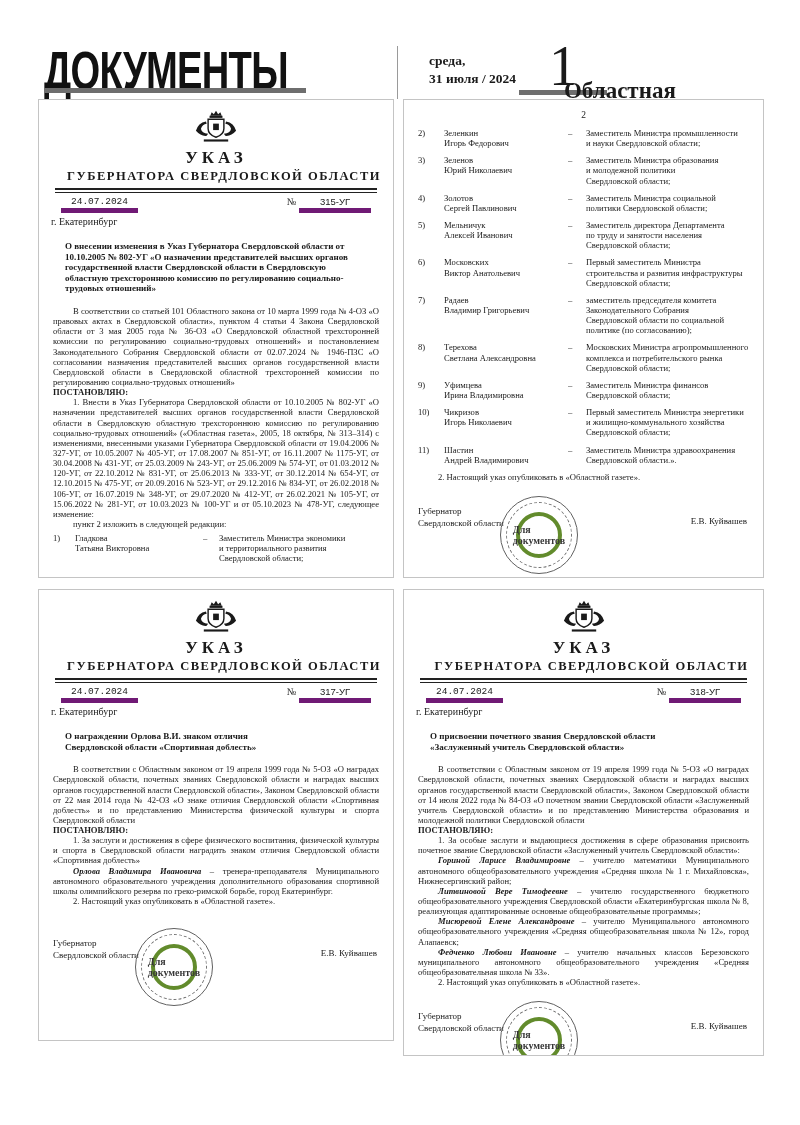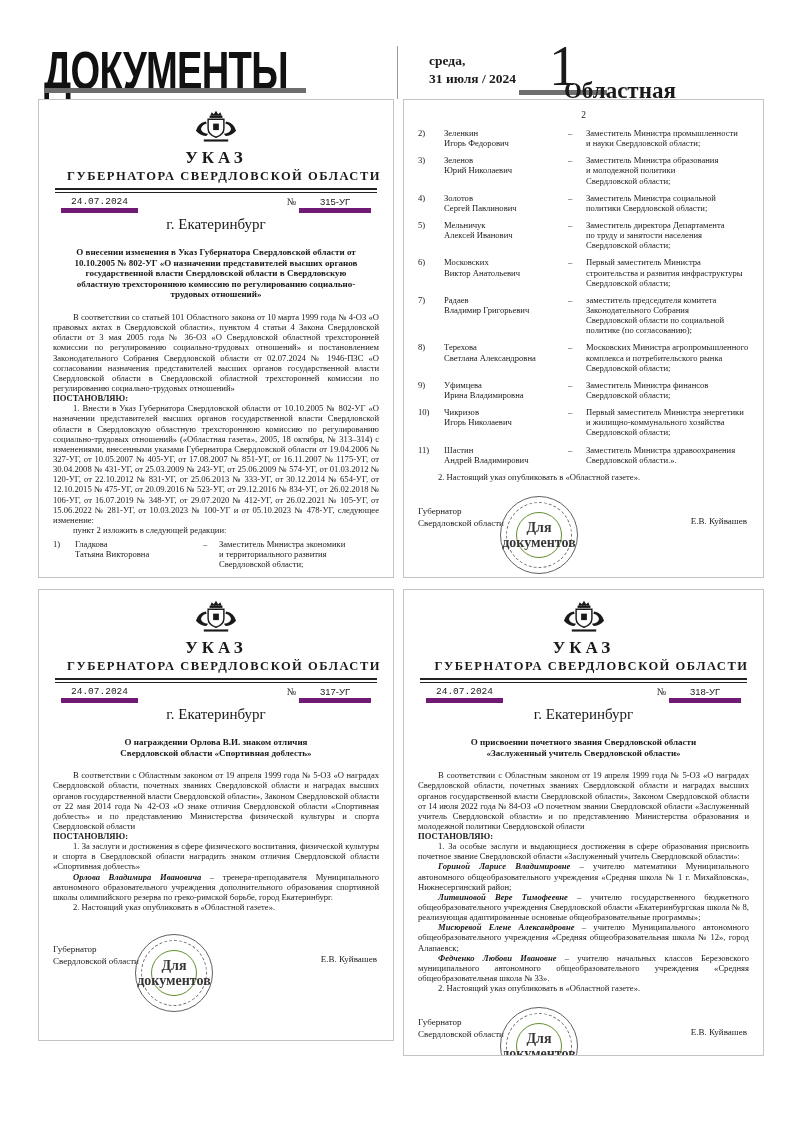--- a/index.html
+++ b/index.html
@@ -28,45 +28,45 @@
   #box4{left:403px;top:589px;width:361px;height:467px;}
   .crest{text-align:center;margin:2px 0 1px 0;}
   .ukaz{margin:0;text-align:center;font-size:17px;letter-spacing:4px;font-weight:bold;}
   .gub{margin:1px 0 0 16px;text-align:center;font-size:12.5px;letter-spacing:1.5px;font-weight:bold;}
   .dblrule{margin:4px 4px 0 4px;height:2px;border-top:2px solid #222;border-bottom:1px solid #222;}
   .meta-row{display:flex;justify-content:space-between;align-items:flex-end;
         padding:3px 10px 0 10px;font-family:"Liberation Mono",monospace;font-size:9.5px;}
   .u{display:inline-block;border-bottom:5px solid #701a75;padding:0 10px 1px 10px;text-align:center;}
   .numwrap{font-family:"Liberation Serif",serif;font-size:10px;}
   .numwrap .num{font-family:Liberation Sans, sans-serif;font-size:9.5px;min-width:52px;}
-  .city{text-align:center;font-size:15px;margin-top:3px;}
-  .doc-title{margin:14px 14px 12px 14px;text-align:center;font-size:9px;font-weight:bold;line-height:1.18;}
+  .city{font-size:10px;margin-top:3px;}
+  .doc-title{margin:14px 14px 12px 14px;text-align:left;font-size:9px;font-weight:bold;line-height:1.18;}
   .body{margin:0 2px;font-size:8.6px;line-height:1.18;text-align:justify;}
   .ind{text-indent:20px;}
   .bold{font-weight:bold;}
   .pre{white-space:pre-line;}
   .lead{font-weight:bold;font-style:italic;}
   
   .mtable{display:grid;grid-template-columns:22px 128px 16px 1fr;row-gap:7px;
         margin:4px 2px 0 2px;font-size:8.6px;line-height:1.18;}
   .mtable2{grid-template-columns:26px 124px 18px 1fr;margin-top:8px;}
   .mt-num{}
   .mt-dash{text-align:left;}
   .pgnum2{text-align:center;font-size:9.5px;margin-top:2px;}
   .pub{margin:7px 2px 0 22px;font-size:8.6px;line-height:1.18;}
   
   .sig{position:relative;margin-top:14px;height:86px;font-size:9px;line-height:1.3;}
   .sig-left{position:absolute;left:2px;top:10px;}
   .sig-right{position:absolute;right:4px;top:20px;}
   .stamp{position:absolute;left:84px;top:0px;width:76px;height:76px;border:1.5px solid #4a4a4a;
         border-radius:50%;opacity:.88;background:rgba(255,255,255,.2);}
   .stamp-mid{position:absolute;inset:5px;border:1px dashed #5a5a5a;border-radius:50%;}
-  .stamp-inner{position:absolute;inset:15px;border:1px solid #4d7c0f;border-radius:50%;
-        display:flex;align-items:center;justify-content:center;text-align:center;
-        font-weight:bold;font-size:14px;line-height:1.1;}
+  .stamp-inner{position:absolute;inset:15px;border:4px solid #4d7c0f;border-radius:50%;
+        display:flex;align-items:center;justify-content:center;text-align:left;
+        font-weight:bold;font-size:10px;line-height:1.1;}
 </style>
 </head>
 <body>
 
 <div class="page">
 
   <div class="masthead">
     <div class="section-title">ДОКУМЕНТЫ</div>
     <div class="title-bar"></div>
     <div class="vdiv"></div>

